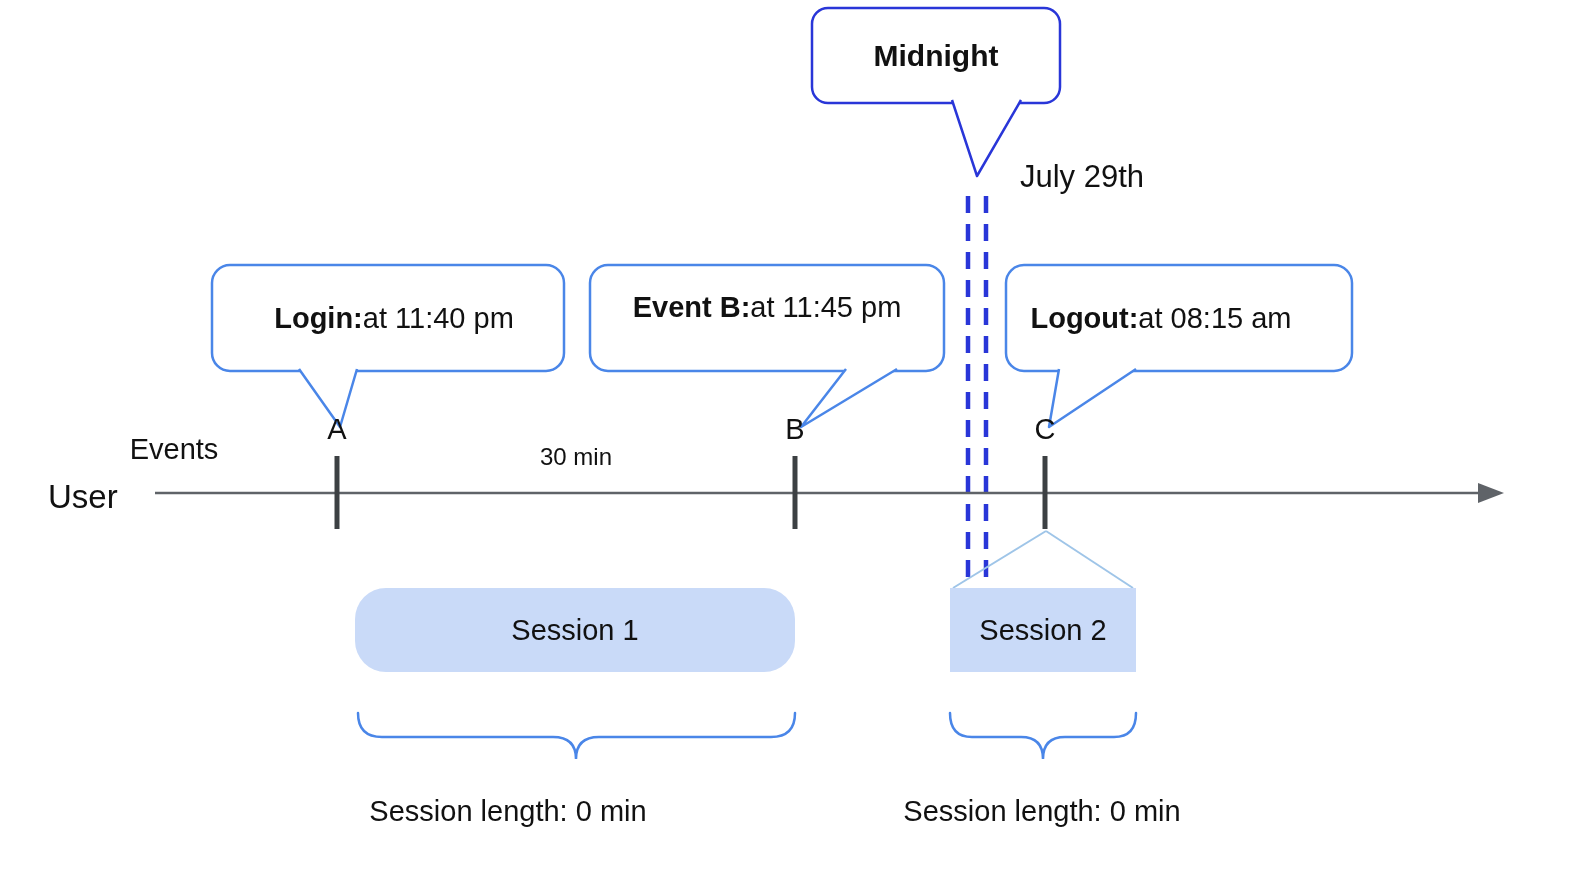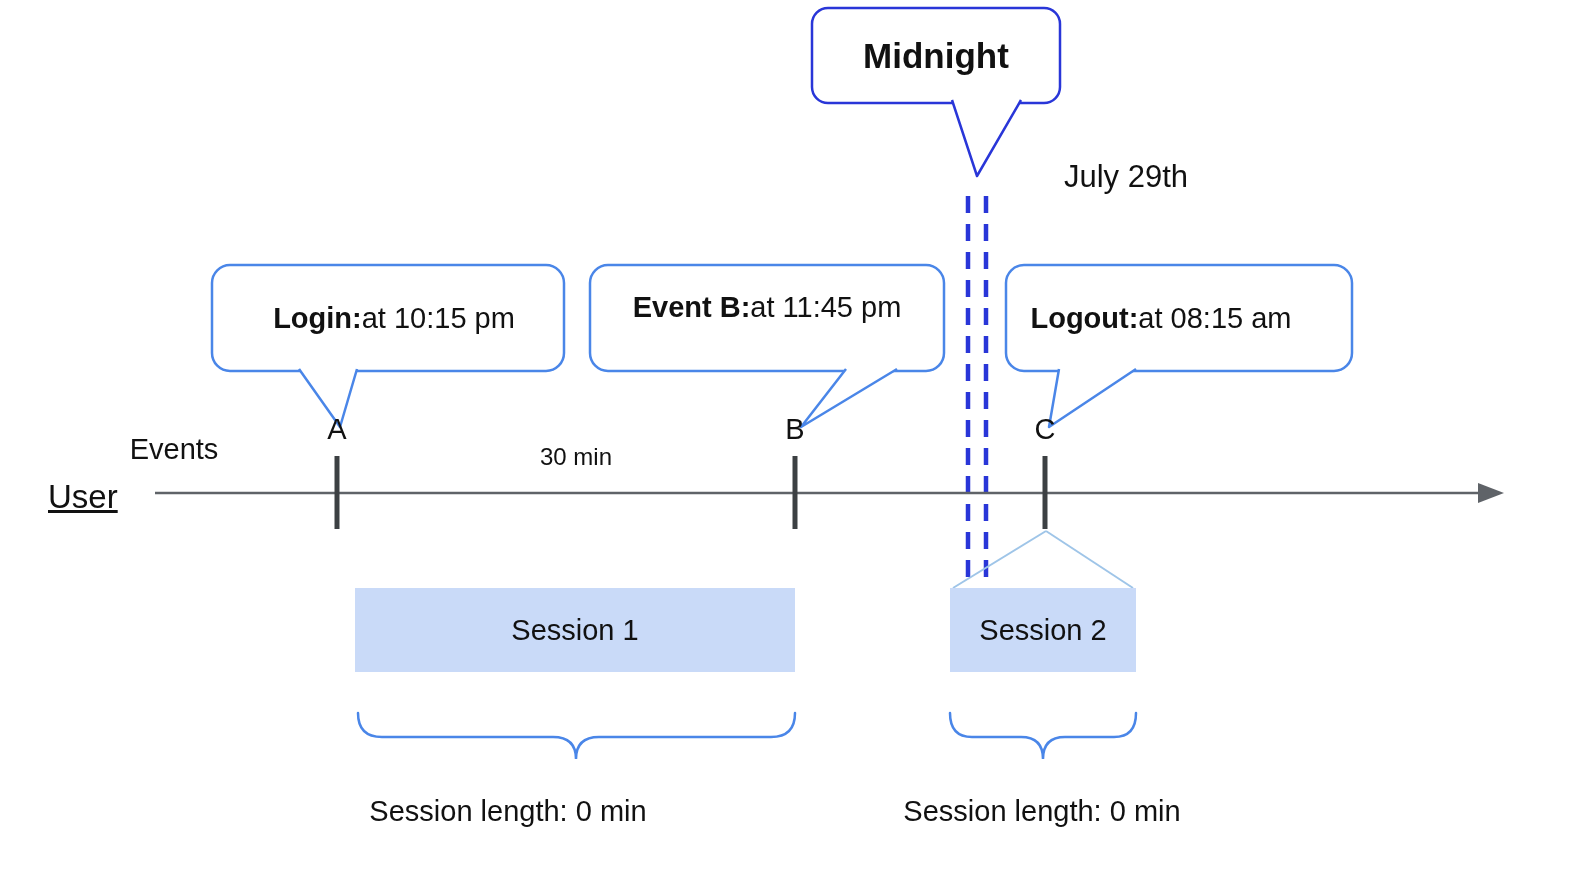--- a/index.html
+++ b/index.html
@@ -24,26 +24,26 @@
   .tick { stroke: var(--tick_color, #3c4043); stroke-width: 5px; }
   .brace { fill: none; stroke: var(--brace_color, #4a86e8); stroke-width: 2.5px; stroke-linecap: round; }
   .sess-line { stroke: var(--session_line, #9fc5e8); stroke-width: 2px; }
 
   
   .txt { position: absolute; font-size: 28px; line-height: 1.2; color: var(--text_color, #111); }
   .center { display: flex; align-items: center; justify-content: center; text-align: center; }
   .bold { font-weight: bold; }
 
   .bubble-text { font-size: 29px; }
-  .midnight-text { font-size: 35px; font-weight: bold; }
+  .midnight-text { font-size: 30px; font-weight: bold; }
   .date-label { font-size: 31px; }
   .events-label { font-size: 29px; }
   .marker { font-size: 29px; }
   .interval { font-size: 24px; }
-  .user-label { font-size: 33px; text-decoration: underline; }
+  .user-label { font-size: 33px; }
   .session-box {
     position: absolute;
     background: var(--session_fill, #c9daf8);
     display: flex; align-items: center; justify-content: center;
     font-size: 29px;
   }
   .length-label { font-size: 29px; text-align: center; }
 </style>
 </head>
 <body>
@@ -74,45 +74,45 @@
     <path class="tail" d="M 299,369 L 340,427 L 357,369"></path>
     <path class="tail" d="M 846,369 L 801,427 L 897,369"></path>
     <path class="tail" d="M 1059,369 L 1049,427 L 1136,369"></path>
 
     <path class="brace" d="M 358,713 Q 358,737 382,737 L 553,737 Q 576,737 576,759 Q 576,737 599,737 L 771,737 Q 795,737 795,713"></path>
     <path class="brace" d="M 950,713 Q 950,737 972,737 L 1021,737 Q 1043,737 1043,759 Q 1043,737 1065,737 L 1114,737 Q 1136,737 1136,713"></path>
   </svg>
 
   <div class="txt center midnight-text" style="left:812px; top:8px; width:248px; height:95px;">Midnight</div>
 
-  <div class="txt center date-label" style="left:1026px; top:158px; width:200px; height:38px;">July 29th</div>
+  <div class="txt center date-label" style="left:982px; top:158px; width:200px; height:38px;">July 29th</div>
 
   <div class="txt center bubble-text" style="left:212px; top:265px; width:364px; height:106px;">
     <span class="bold">Login:</span>
-      <span> at 10:15 pm</span>
+      <span> at 11:40 pm</span>
   </div>
   <div class="txt center bubble-text" style="left:590px; top:265px; width:354px; height:84px;">
     <span class="bold">Event B:</span>
       <span> at 11:45 pm</span>
   </div>
   <div class="txt center bubble-text" style="left:1006px; top:265px; width:310px; height:106px;">
     <span class="bold">Logout:</span>
       <span> at 08:15 am</span>
   </div>
 
   <div class="txt center events-label" style="left:118px; top:432px; width:112px; height:34px;">Events</div>
   <div class="txt center marker" style="left:307px; top:412px; width:60px; height:34px;">A</div>
   <div class="txt center marker" style="left:765px; top:412px; width:60px; height:34px;">B</div>
   <div class="txt center marker" style="left:1015px; top:412px; width:60px; height:34px;">C</div>
 
   <div class="txt center interval" style="left:515px; top:443px; width:122px; height:28px;">30 min</div>
 
   <div class="txt user-label" style="left:48px; top:477px; width:120px;">User</div>
 
-  <div class="session-box" style="left:355px; top:588px; width:440px; height:84px;">
+  <div class="session-box" style="left:355px; top:588px; width:440px; height:84px;border-radius:31px;">
     <span>Session 1</span>
   </div>
   <div class="session-box" style="left:950px; top:588px; width:186px; height:84px;">
     <span>Session 2</span>
   </div>
 
   <div class="txt center length-label" style="left:328px; top:794px; width:360px; height:34px;">Session length: 0 min</div>
   <div class="txt center length-label" style="left:862px; top:794px; width:360px; height:34px;">Session length: 0 min</div>
 
 </div>

